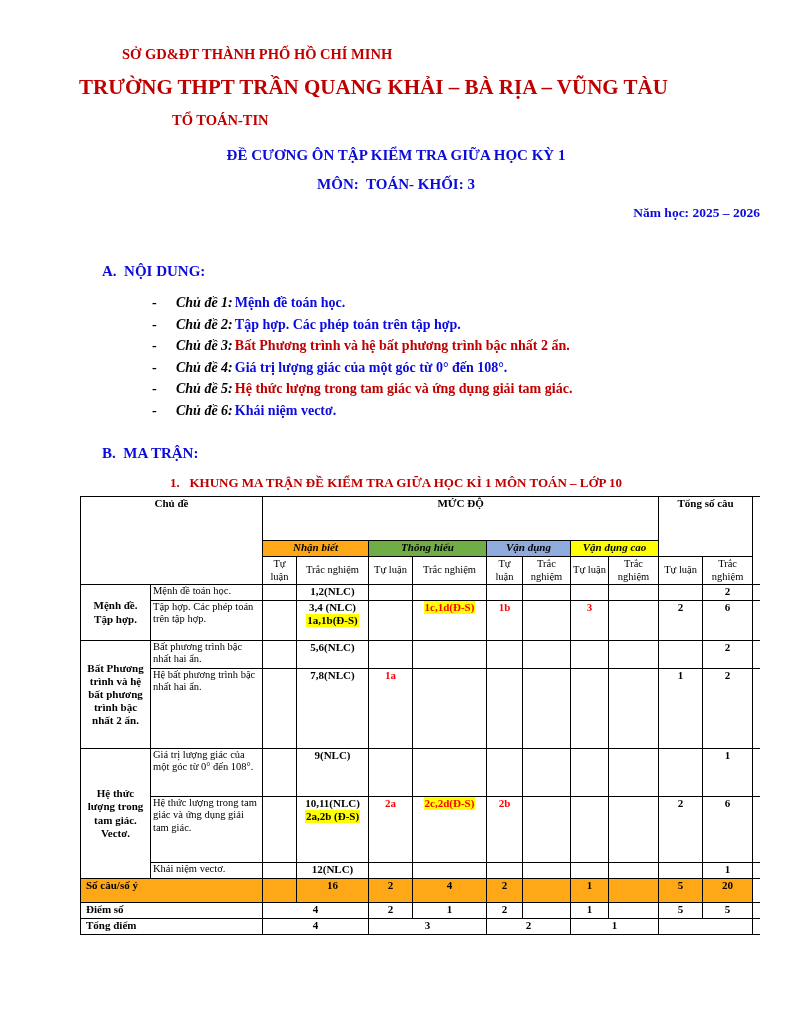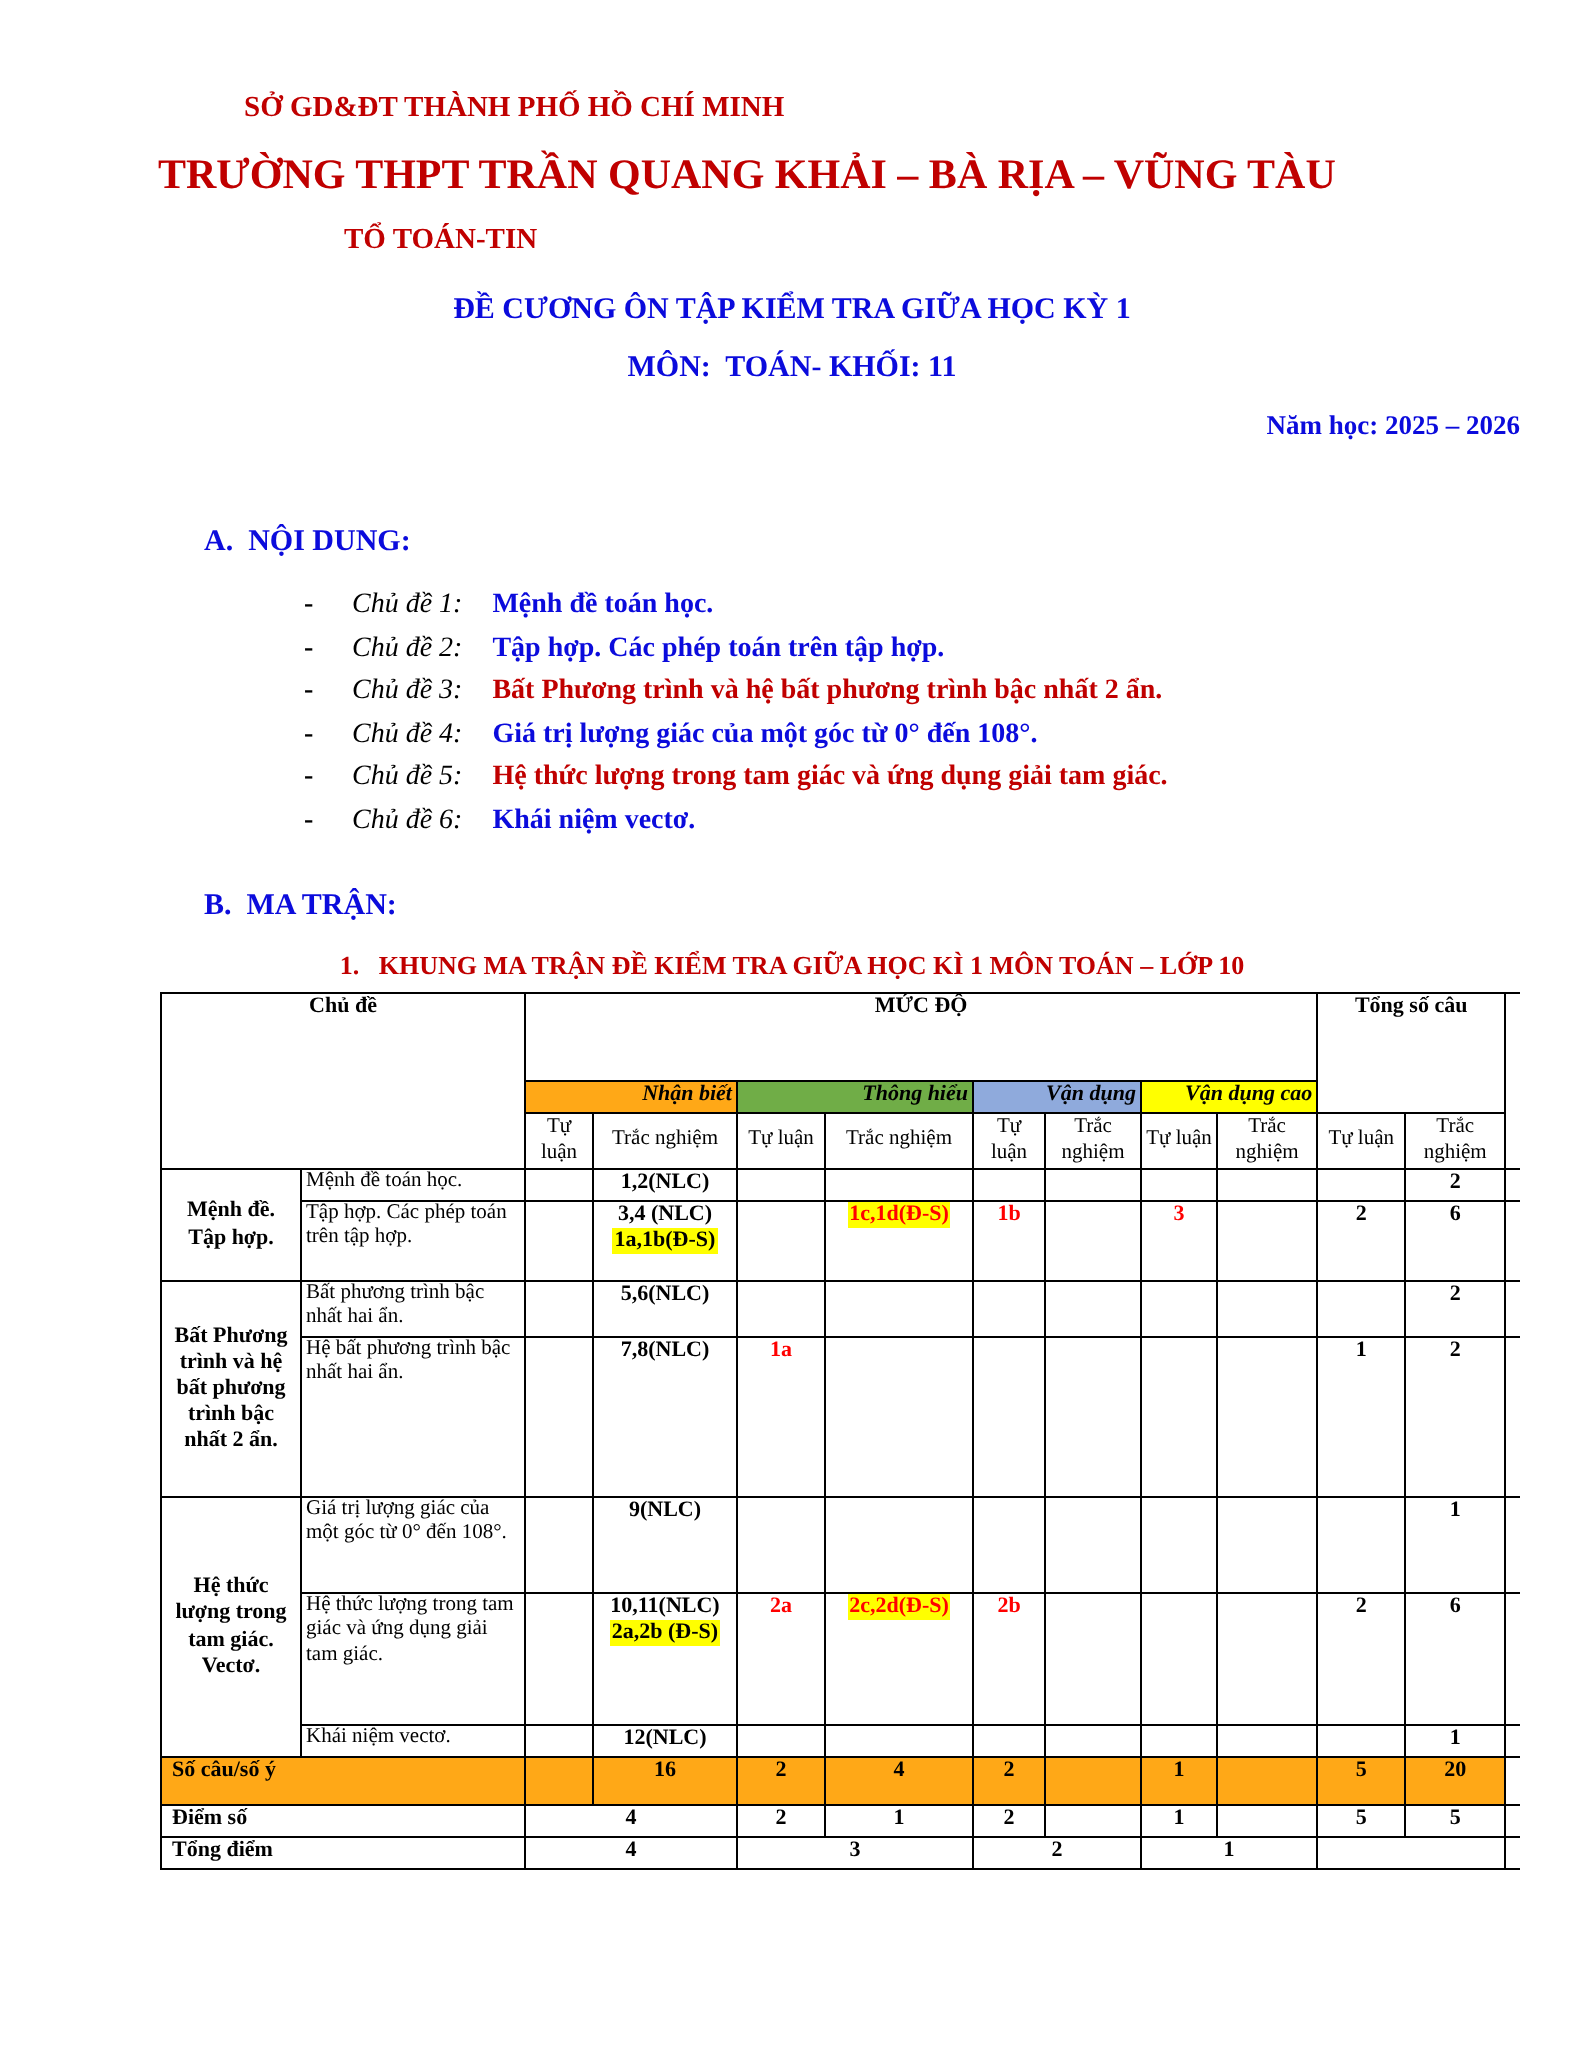--- a/index.html
+++ b/index.html
@@ -19,34 +19,34 @@
   .hdr-group   { padding: 12px 0 0 140px; font-size: 14.5px; font-weight: bold; color: var(--red); }
   .hdr-title   { padding-top: 18px; text-align: center; font-size: 15px;   font-weight: bold; color: var(--blue); }
   .hdr-subject { padding-top: 12px; text-align: center; font-size: 15px;   font-weight: bold; color: var(--blue); }
   .hdr-year    { padding-top: 12px; text-align: right; font-size: 13.5px; font-weight: bold; color: var(--blue); }
 
   
   .sec-a { margin: 42px 0 0 70px; font-size: 15px; font-weight: bold; color: var(--blue); }
   .topics { list-style: none; margin-top: 15px; font-size: 14px; }
   .topics li { margin: 0 0 5px 120px; line-height: 1.18; }
   .dash { display: inline-block; width: 24px; font-weight: bold; }
-  .cd-label { font-weight: normal; font-style: italic; margin-right: 15px; text-align: right; }
+  .cd-label { font-weight: bold; font-style: italic; margin-right: 2px; text-align: right; }
   .cd-text { font-weight: bold; }
 
   
   .sec-b { margin: 26px 16px 0 70px; font-size: 15px; font-weight: bold; color: var(--blue); }
   .tbl-caption { margin-top: 13px; text-align: center; font-size: 13px; font-weight: bold; color: var(--red); }
 
   
   table { border-collapse: collapse; table-layout: fixed; width: 712px; margin: 5px 1px 0 48px;
           font-size: 11px; line-height: 1.2; }
   th, td { border: 1px solid #000; padding: 0 2px; vertical-align: top; text-align: center; overflow: hidden; }
   th { font-weight: bold; }
   .sub { font-weight: normal; font-size: 10.5px; vertical-align: middle; }
-  .lvl { font-style: italic; text-align: right; }
+  .lvl { font-style: italic; }
   .lvl-nb  { background: var(--orange); }
   .lvl-th  { background: var(--green); }
   .lvl-vd  { background: var(--periwinkle); }
   .lvl-vdc { background: var(--yellow); }
   .grp   { font-weight: bold; vertical-align: middle; }
   .topic { text-align: left; font-size: 10.5px; line-height: 1.18; }
   .val   { font-weight: bold; }
   .t-red { color: var(--tableRed); }
   .hl { background: var(--yellow); display: inline-block; padding: 0 1px; font-weight: bold; }
   .row-socau td { background: var(--orange); font-weight: bold; }
@@ -59,21 +59,21 @@
 </head>
 <body>
 
 <div class="page">
 
   <header>
     <div class="hdr-dept">SỞ GD&amp;ĐT THÀNH PHỐ HỒ CHÍ MINH</div>
     <div class="hdr-school">TRƯỜNG THPT TRẦN QUANG KHẢI – BÀ RỊA – VŨNG TÀU</div>
     <div class="hdr-group">TỔ TOÁN-TIN</div>
     <div class="hdr-title">ĐỀ CƯƠNG ÔN TẬP KIỂM TRA GIỮA HỌC KỲ 1</div>
-    <div class="hdr-subject pre">MÔN:  TOÁN- KHỐI: 11</div>
+    <div class="hdr-subject pre">MÔN:  TOÁN- KHỐI: 3</div>
     <div class="hdr-year">Năm học: 2025 – 2026</div>
   </header>
 
   <div class="sec-a pre">A.  NỘI DUNG:</div>
 
   <ul class="topics">
     <li>
       <span class="dash">-</span><span class="cd-label">Chủ đề 1:</span><span class="cd-text c-blue">Mệnh đề toán học.</span>
     </li>
     <li>

